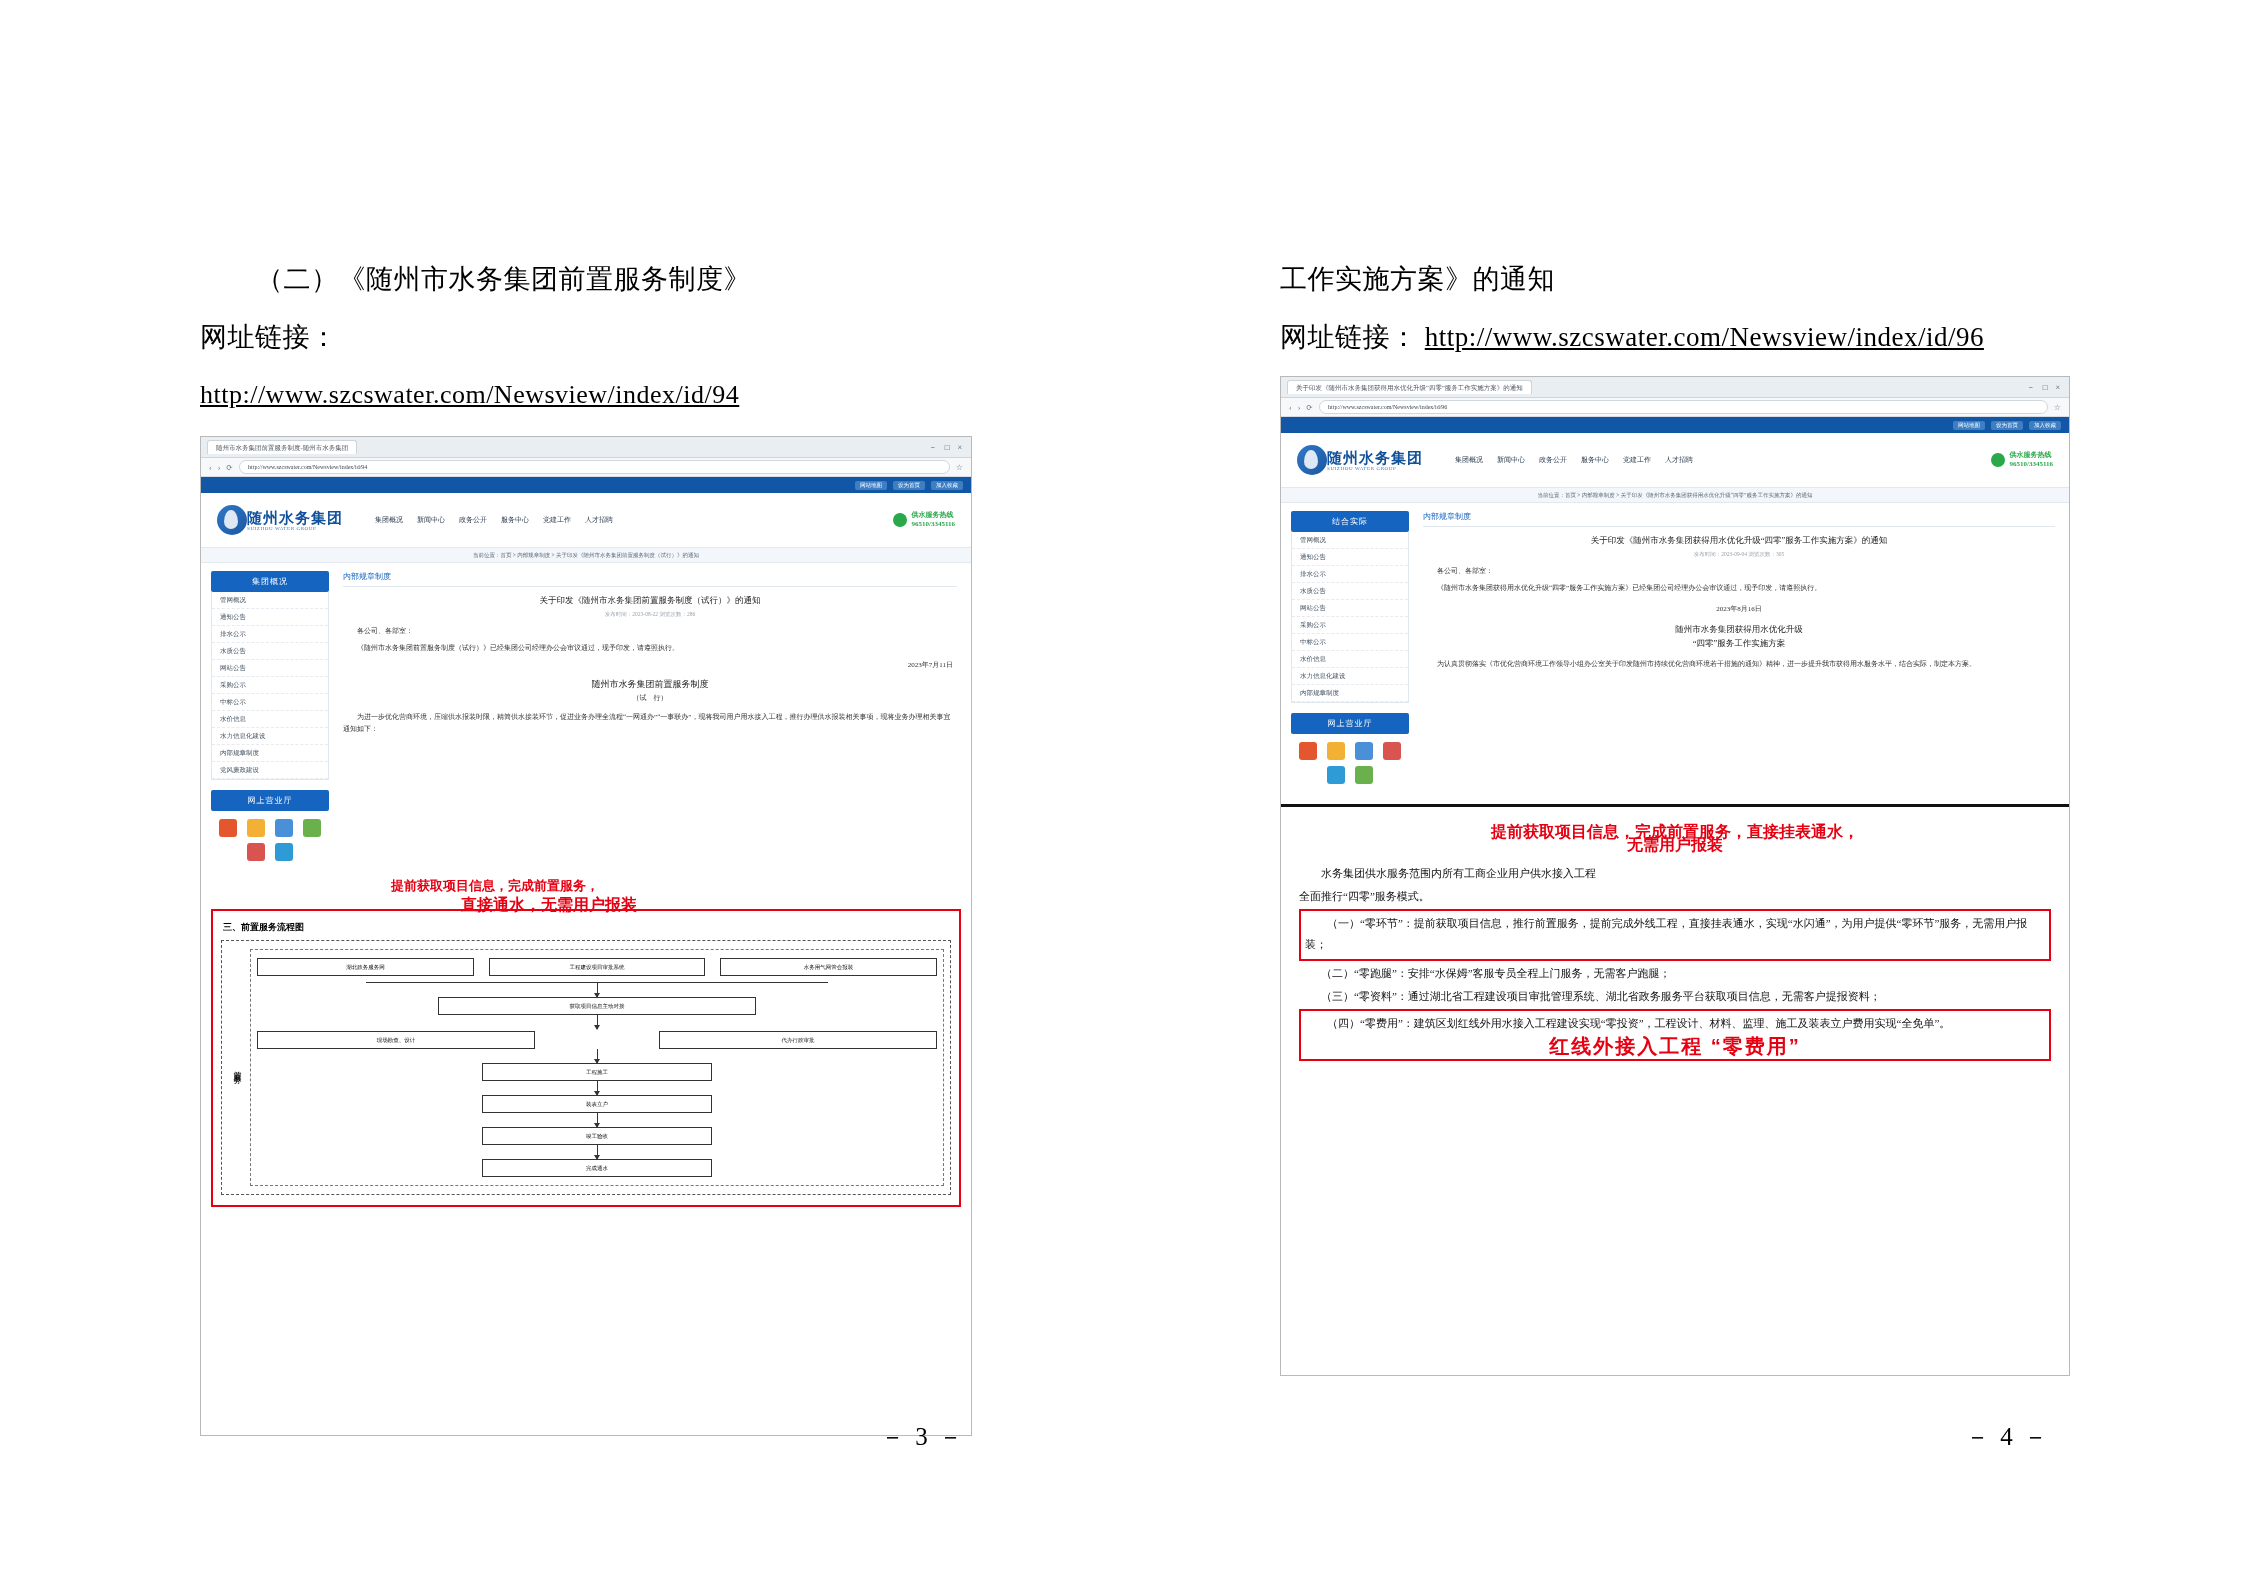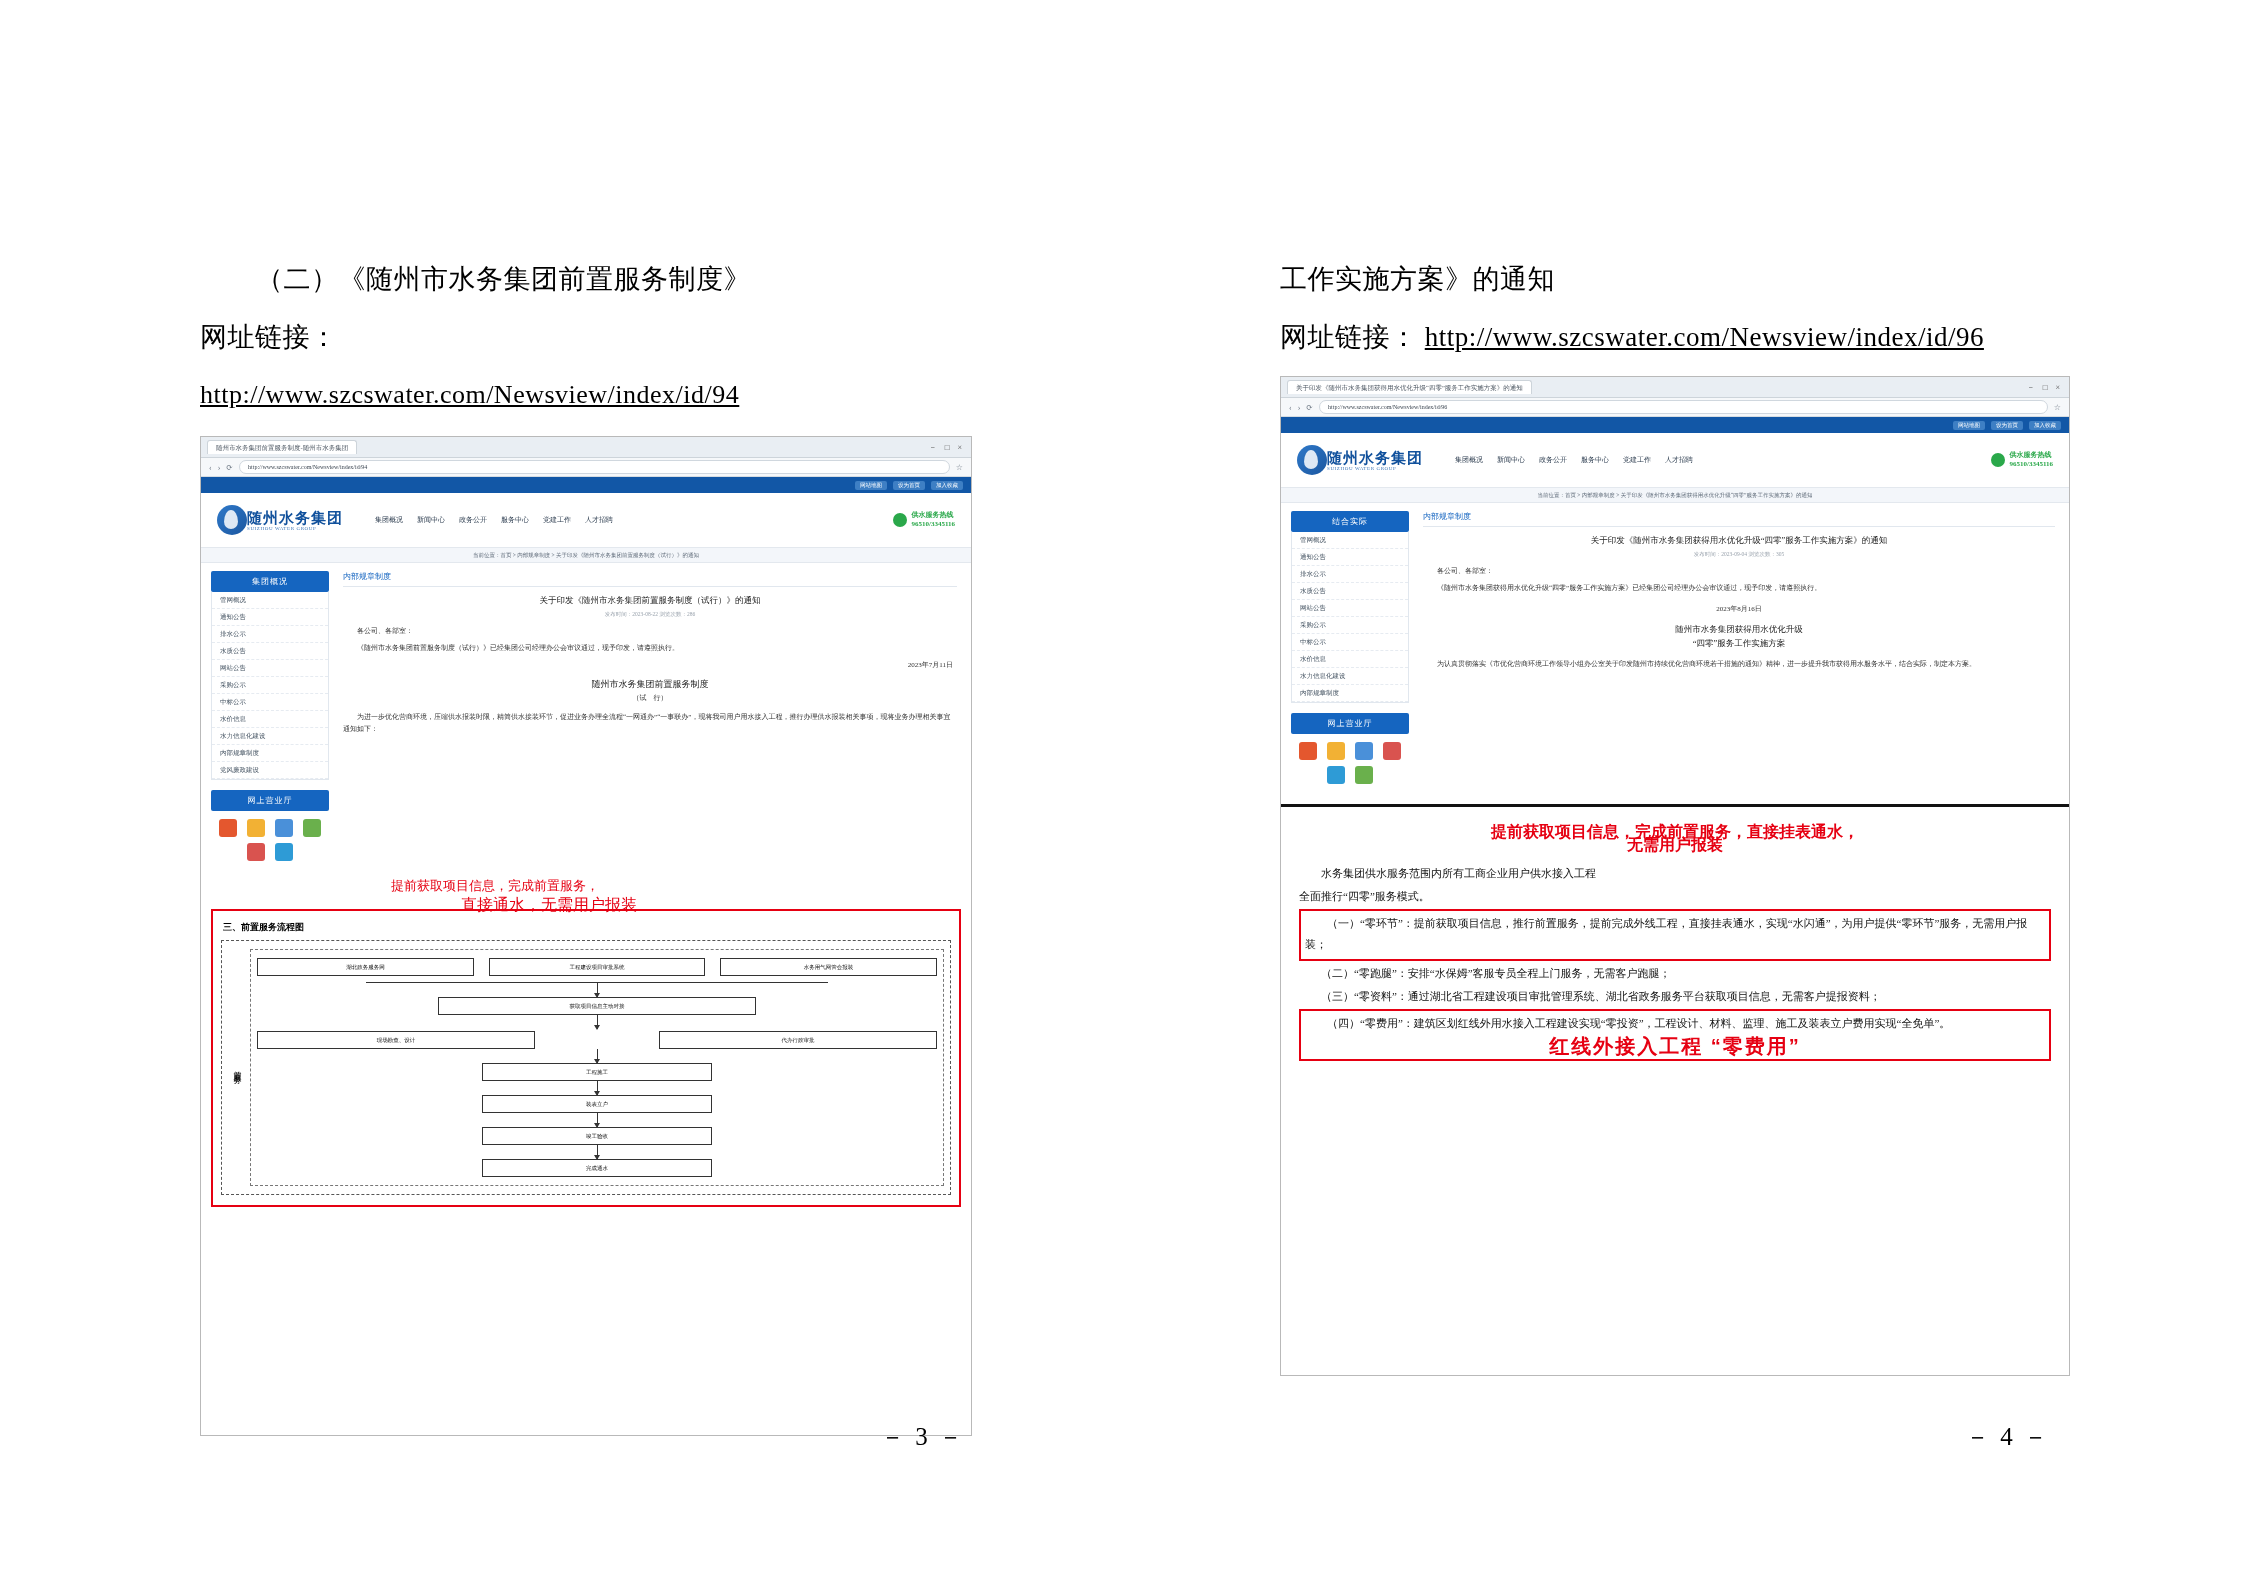--- a/index.html
+++ b/index.html
@@ -255,21 +255,21 @@
     font-weight: normal;
     font-size: 9px;
     margin: 0 0 2px 0;
     color: #1a1a1a;
   }
   .doc-center-sub { text-align: center; font-size: 7px; color: #333; margin-bottom: 8px;}
 
   
   .red-note {
     color: #e60012;
-    font-weight: normal;
+    font-weight: bold;
     font-family: "Liberation Sans", sans-serif;
   }
 
   
   .flow-wrap {
     margin: 6px 10px 8px 10px;
     border: 2px solid #e60012;
     padding: 10px 8px;
     position: relative;
   }

